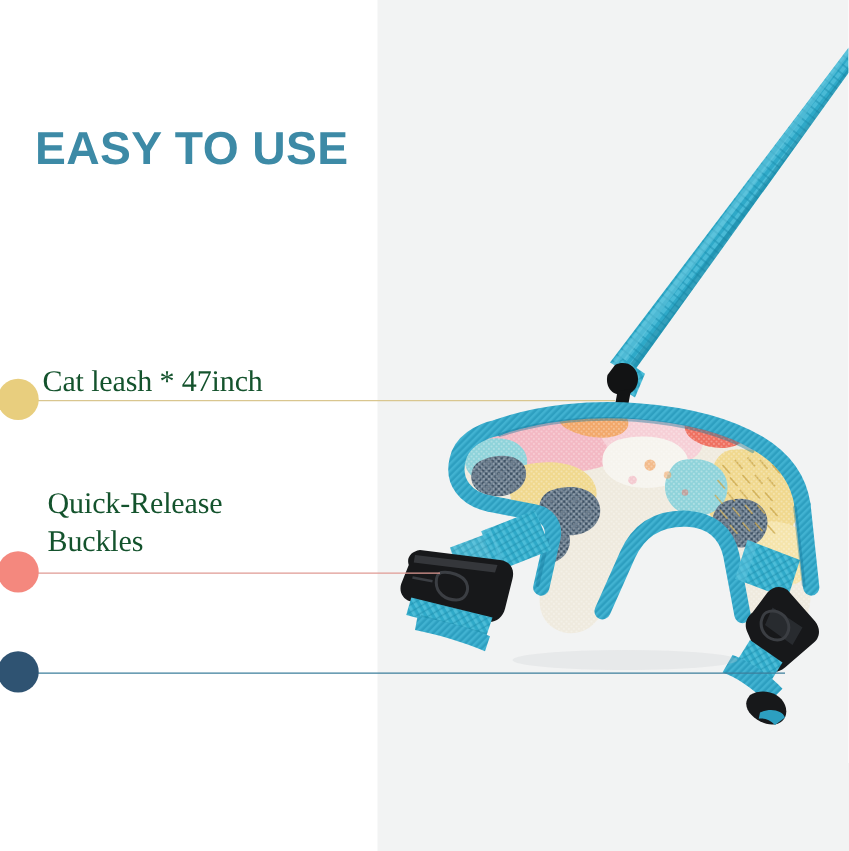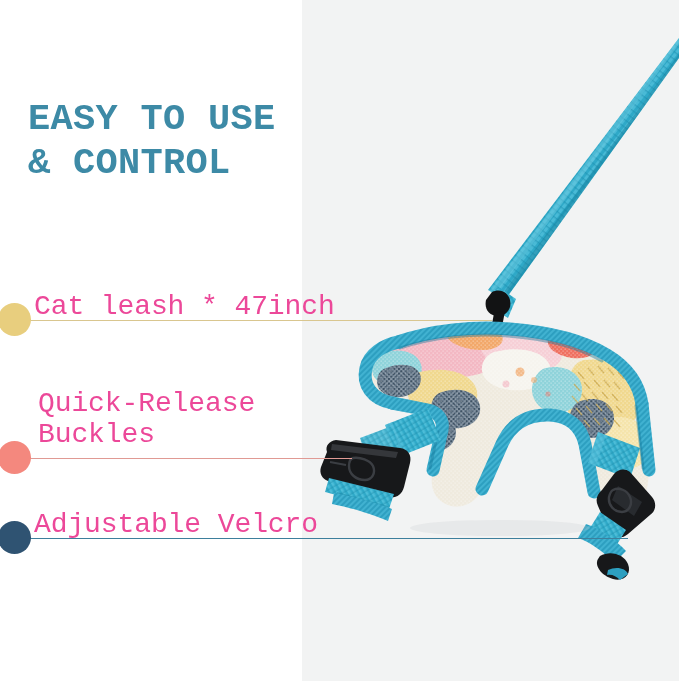--- a/index.html
+++ b/index.html
@@ -41,41 +41,41 @@
     top: 97px;
     width: 280px;
     font-family: "Liberation Sans", sans-serif;
     font-weight: bold;
     font-size: 37px;
     line-height: 44px;
     letter-spacing: 0.3px;
     color: #3d8aa6;
     z-index: 40;
   }
-  .headline-line { display: block; white-space: pre; font-family: Liberation Mono, monospace; }
+  .headline-line { display: block; white-space: pre; }
 
   
   .callout-line {
     position: absolute;
     height: 1px;
     z-index: 30;
   }
   .callout-dot {
     position: absolute;
     width: 33px;
     height: 33px;
     border-radius: 50%;
     z-index: 34;
   }
   .callout-label {
     position: absolute;
-    font-family: Liberation Mono, monospace;
-    font-size: 28px;
+    font-family: Liberation Serif, serif;
+    font-size: 24px;
     line-height: 31px;
-    color: #ec4899;
+    color: #14532d;
     letter-spacing: -0.1px;
     white-space: pre;
     z-index: 36;
   }
 
   
   .photo-stage {
     position: absolute;
     left: 0; top: 0;
     width: 679px; height: 681px;
@@ -375,29 +375,27 @@
         <path d="M608 570 C 616 566, 626 568, 628 574
                  L 620 580 C 616 576, 612 574, 607 575 Z" fill="#2d9fc0"></path>
       </g>
 
       <ellipse cx="500" cy="528" rx="90" ry="8" fill="#c9ccce" opacity="0.25"></ellipse>
     </svg>
   </div>
 
   <div class="headline">
     <span class="headline-line">EASY TO USE</span>
-    <span class="headline-line">&amp; CONTROL</span>
   </div>
 
   <div class="callout-line" style="left:14px; top:320px; width:478px; background:#d9c68f;"></div>
   <div class="callout-dot" style="left:-2px; top:303px; background:#e8ce7e;"></div>
   <div class="callout-label" style="left:34px; top:291px;">Cat leash * 47inch</div>
 
   <div class="callout-line" style="left:14px; top:458px; width:338px; background:#e09a94;"></div>
   <div class="callout-dot" style="left:-2px; top:441px; background:#f4887e;"></div>
   <div class="callout-label" style="left:38px; top:419px;">Buckles</div>
   <div class="callout-label" style="left:38px; top:388px;">Quick-Release</div>
 
   <div class="callout-line" style="left:14px; top:538px; width:614px; background:#3d7f9c;"></div>
   <div class="callout-dot" style="left:-2px; top:521px; background:#2f5372;"></div>
-  <div class="callout-label" style="left:34px; top:509px;">Adjustable Velcro</div>
 
 </div>
 
 </body></html>

